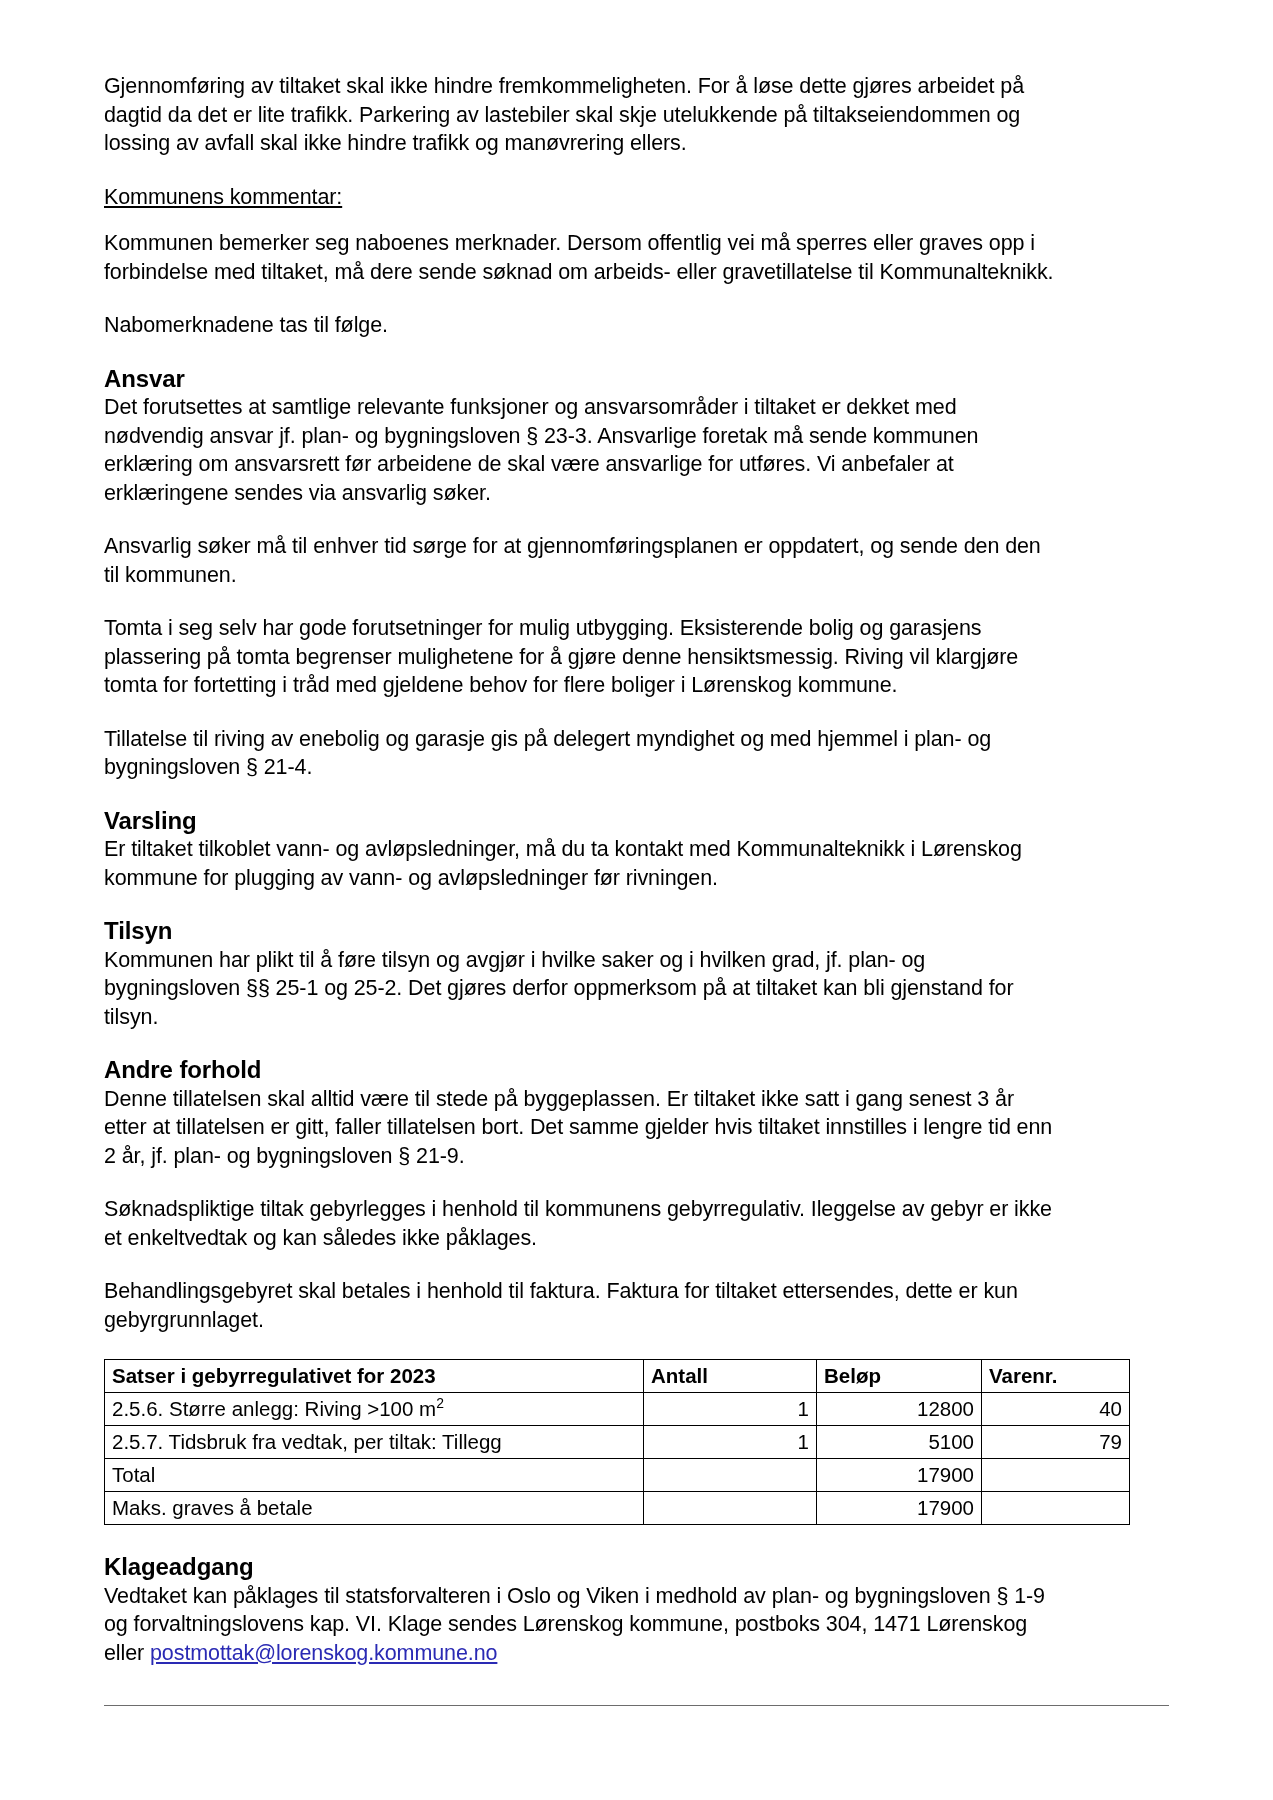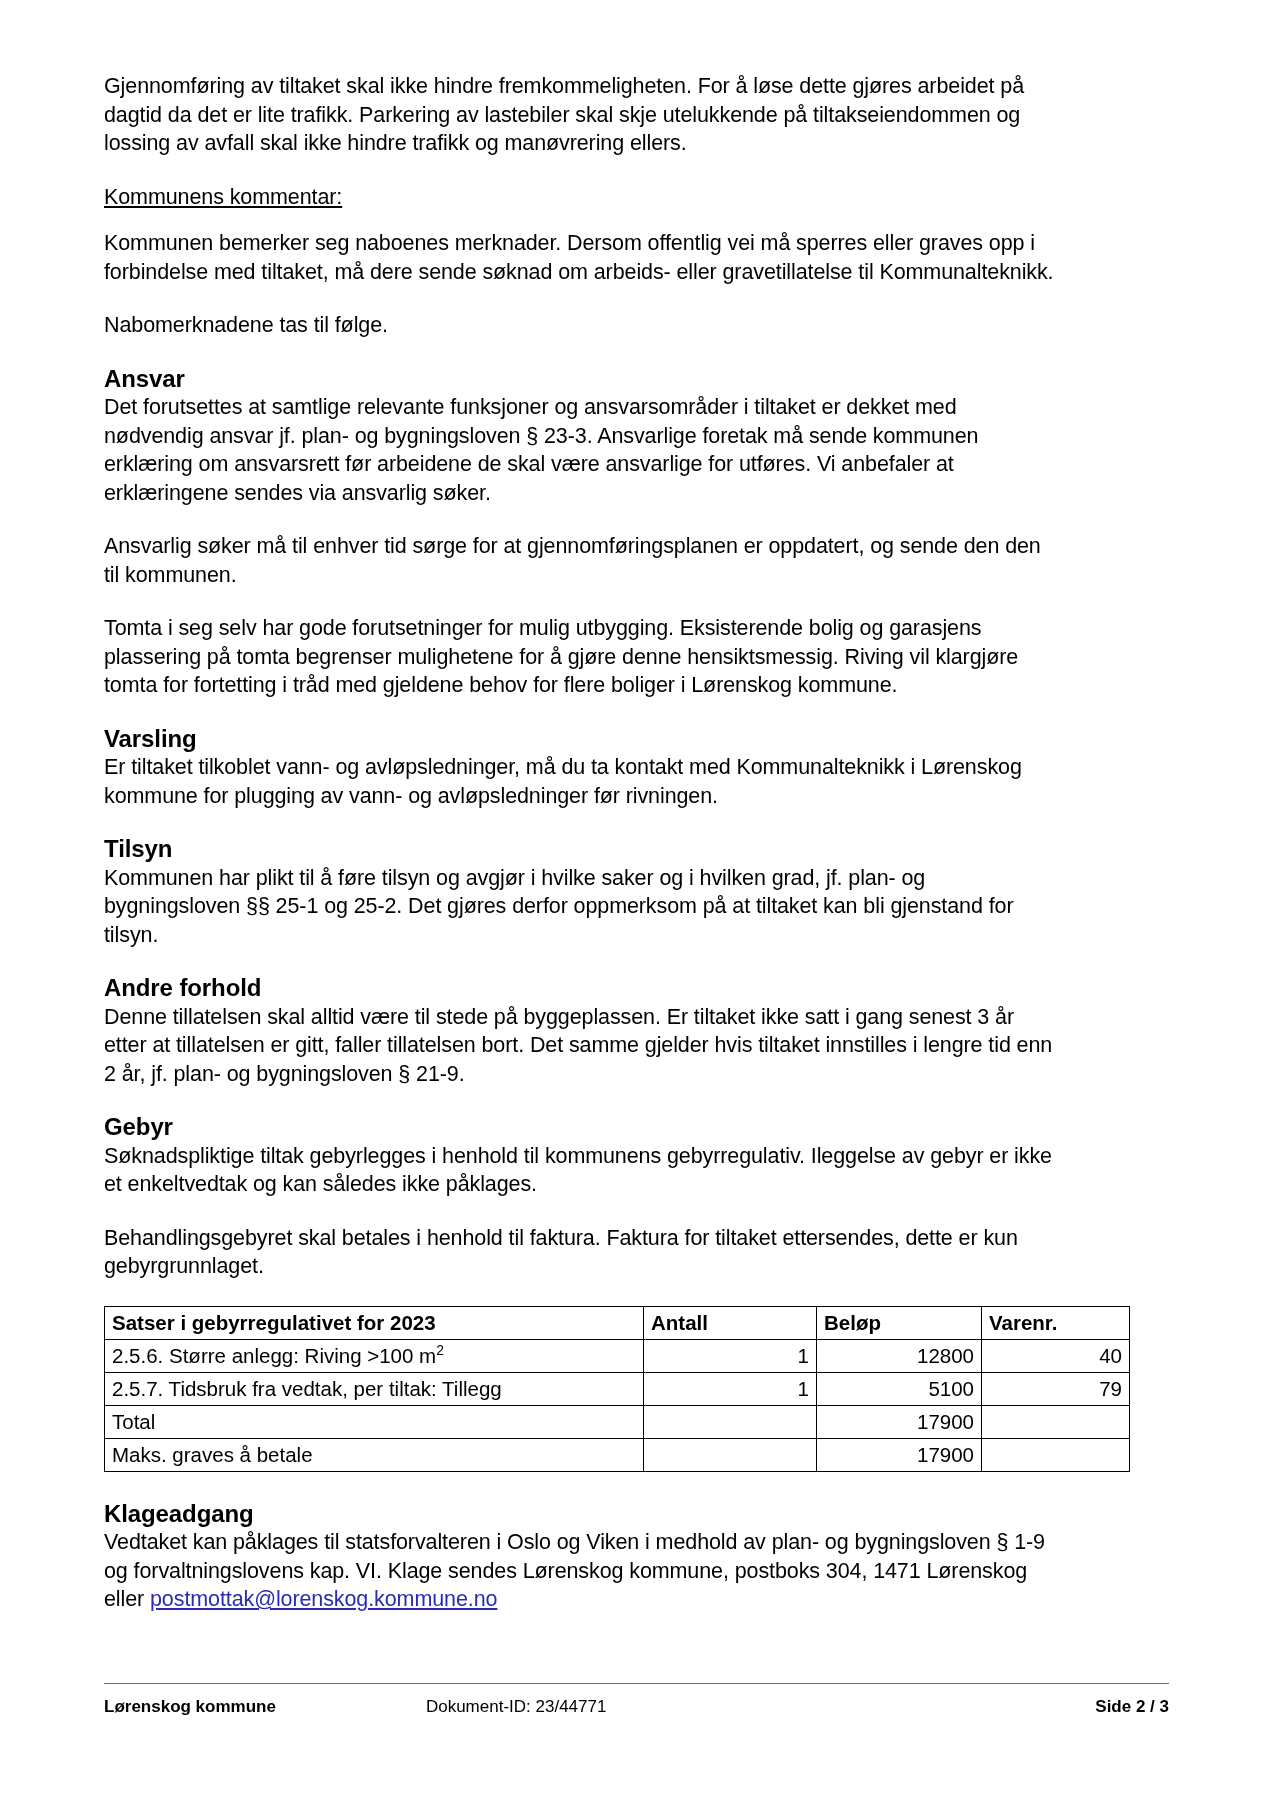--- a/index.html
+++ b/index.html
@@ -117,31 +117,31 @@
     <p class="body-text tight"><span class="underline-label">Kommunens kommentar:</span></p>
     <p class="body-text">Kommunen bemerker seg naboenes merknader. Dersom offentlig vei må sperres eller graves opp i forbindelse med tiltaket, må dere sende søknad om arbeids- eller gravetillatelse til Kommunalteknikk.</p>
 
     <p class="body-text">Nabomerknadene tas til følge.</p>
 
     <h3 class="section-heading">Ansvar</h3>
     <p class="body-text">Det forutsettes at samtlige relevante funksjoner og ansvarsområder i tiltaket er dekket med nødvendig ansvar jf. plan- og bygningsloven § 23-3. Ansvarlige foretak må sende kommunen erklæring om ansvarsrett før arbeidene de skal være ansvarlige for utføres. Vi anbefaler at erklæringene sendes via ansvarlig søker.</p>
     <p class="body-text">Ansvarlig søker må til enhver tid sørge for at gjennomføringsplanen er oppdatert, og sende den den til kommunen.</p>
 
     <p class="body-text">Tomta i seg selv har gode forutsetninger for mulig utbygging. Eksisterende bolig og garasjens plassering på tomta begrenser mulighetene for å gjøre denne hensiktsmessig. Riving vil klargjøre tomta for fortetting i tråd med gjeldene behov for flere boliger i Lørenskog kommune.</p>
+    <p class="body-text">Tillatelse til riving av enebolig og garasje gis på delegert myndighet og med hjemmel i plan- og bygningsloven § 21-4.</p>
 
     <h3 class="section-heading">Varsling</h3>
     <p class="body-text">Er tiltaket tilkoblet vann- og avløpsledninger, må du ta kontakt med Kommunalteknikk i Lørenskog kommune for plugging av vann- og avløpsledninger før rivningen.</p>
 
     <h3 class="section-heading">Tilsyn</h3>
     <p class="body-text">Kommunen har plikt til å føre tilsyn og avgjør i hvilke saker og i hvilken grad, jf. plan- og bygningsloven §§ 25-1 og 25-2. Det gjøres derfor oppmerksom på at tiltaket kan bli gjenstand for tilsyn.</p>
 
     <h3 class="section-heading">Andre forhold</h3>
     <p class="body-text">Denne tillatelsen skal alltid være til stede på byggeplassen. Er tiltaket ikke satt i gang senest 3 år etter at tillatelsen er gitt, faller tillatelsen bort. Det samme gjelder hvis tiltaket innstilles i lengre tid enn 2 år, jf. plan- og bygningsloven § 21-9.</p>
 
-    <h3 class="section-heading">Gebyr</h3>
     <p class="body-text">Søknadspliktige tiltak gebyrlegges i henhold til kommunens gebyrregulativ. Ileggelse av gebyr er ikke et enkeltvedtak og kan således ikke påklages.</p>
     <p class="body-text">Behandlingsgebyret skal betales i henhold til faktura. Faktura for tiltaket ettersendes, dette er kun gebyrgrunnlaget.</p>
 
     <table class="fee-table">
       <thead>
         <tr>
           <th class="col-desc">Satser i gebyrregulativet for 2023</th>
           <th class="col-antall">Antall</th>
           <th class="col-belop">Beløp</th>
           <th class="col-vare">Varenr.</th>
@@ -177,19 +177,14 @@
 
     <div class="spacer-24"></div>
 
     <h3 class="section-heading">Klageadgang</h3>
     <p class="body-text"><span>Vedtaket kan påklages til statsforvalteren i Oslo og Viken i medhold av plan- og bygningsloven § 1-9 og forvaltningslovens kap. VI. Klage sendes Lørenskog kommune, postboks 304, 1471 Lørenskog eller </span><a class="email-link" href="#">postmottak@lorenskog.kommune.no</a></p>
 
   </div>
 
   <div class="footer">
     <hr class="footer-rule">
-    <div class="footer-row">
-      <span class="footer-left">Lørenskog kommune</span>
-      <span class="footer-center">Dokument-ID: 23/44771</span>
-      <span class="footer-right">Side 2 / 3</span>
-    </div>
   </div>
 </div>
 
 </body></html>

